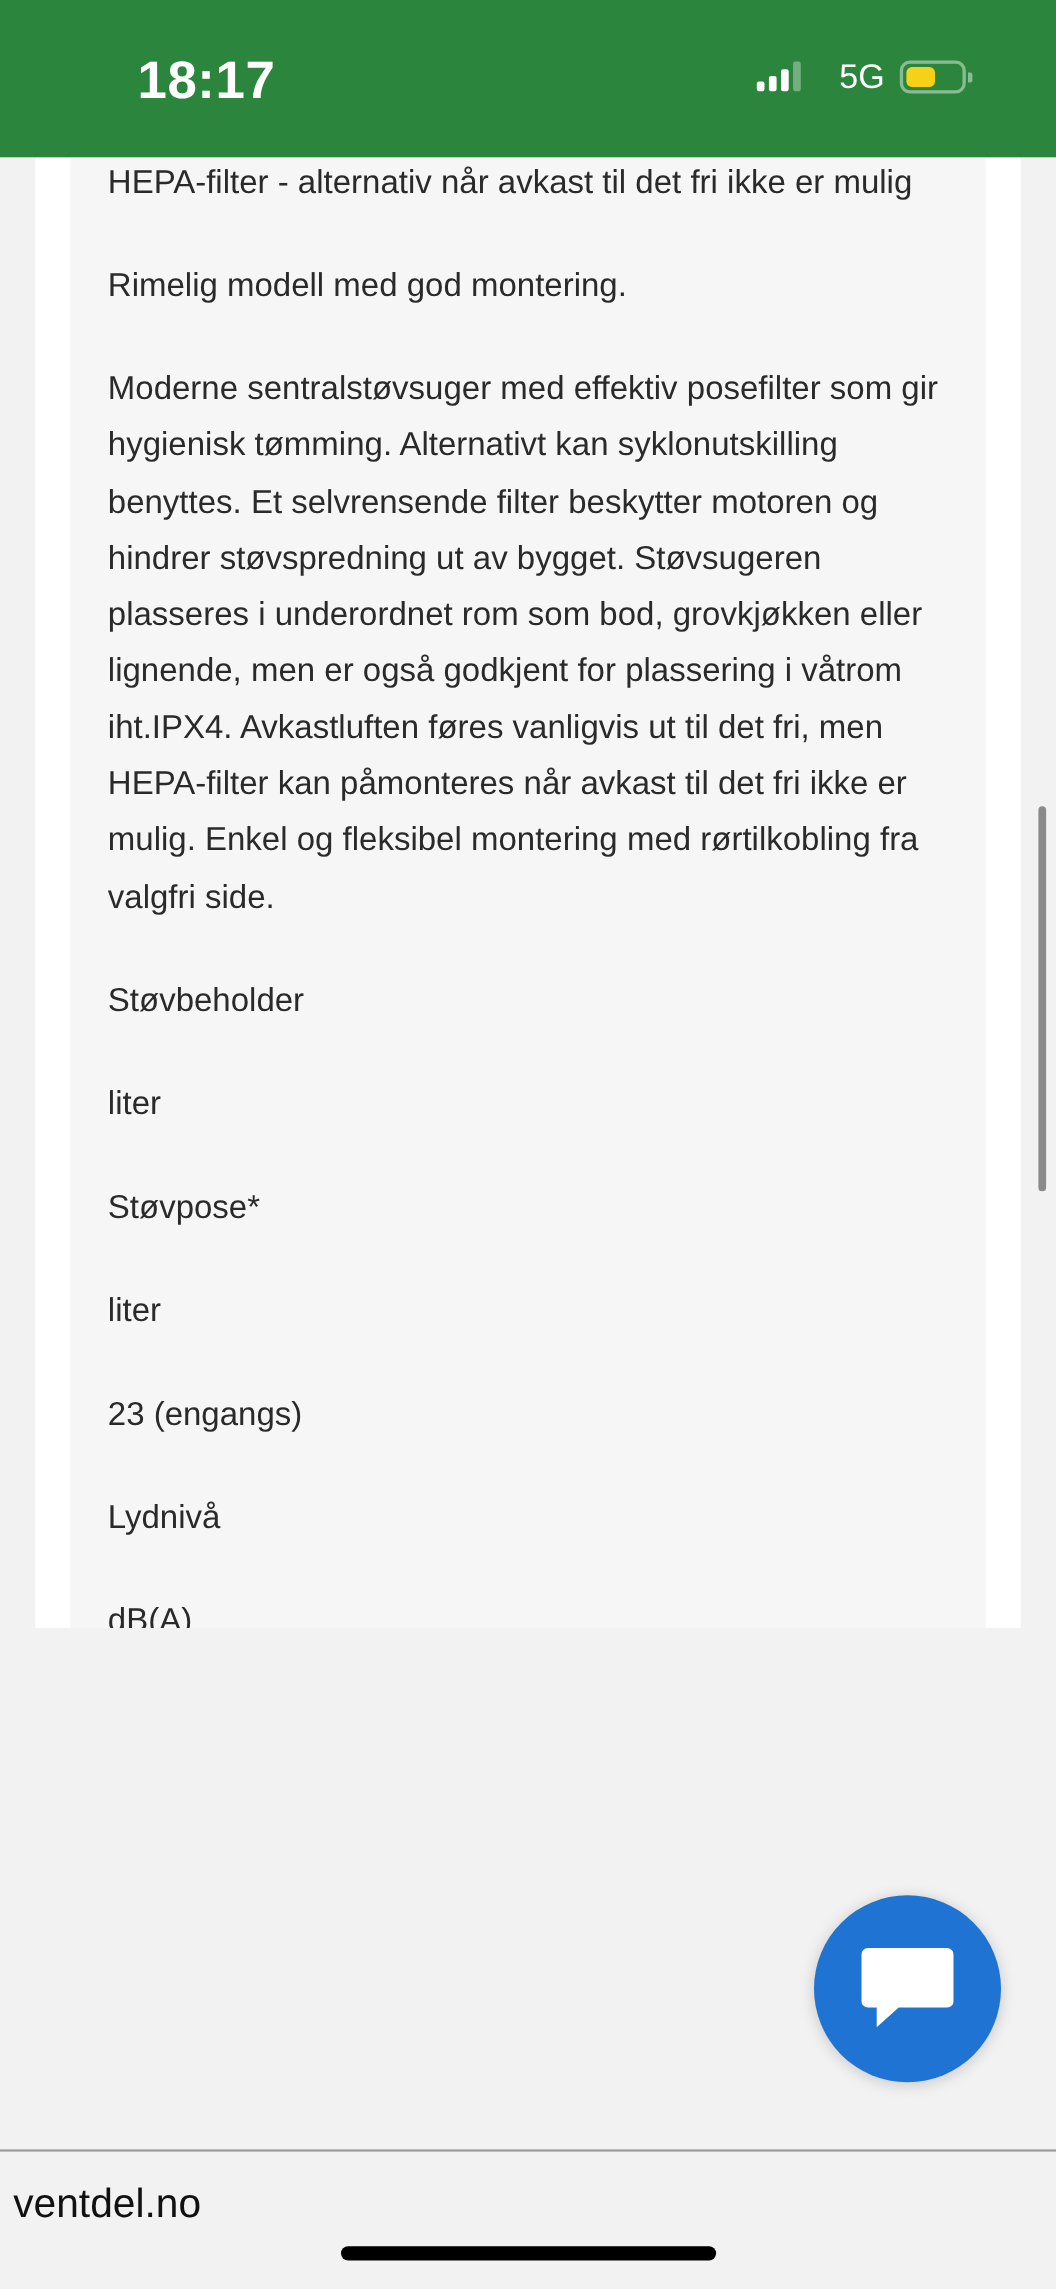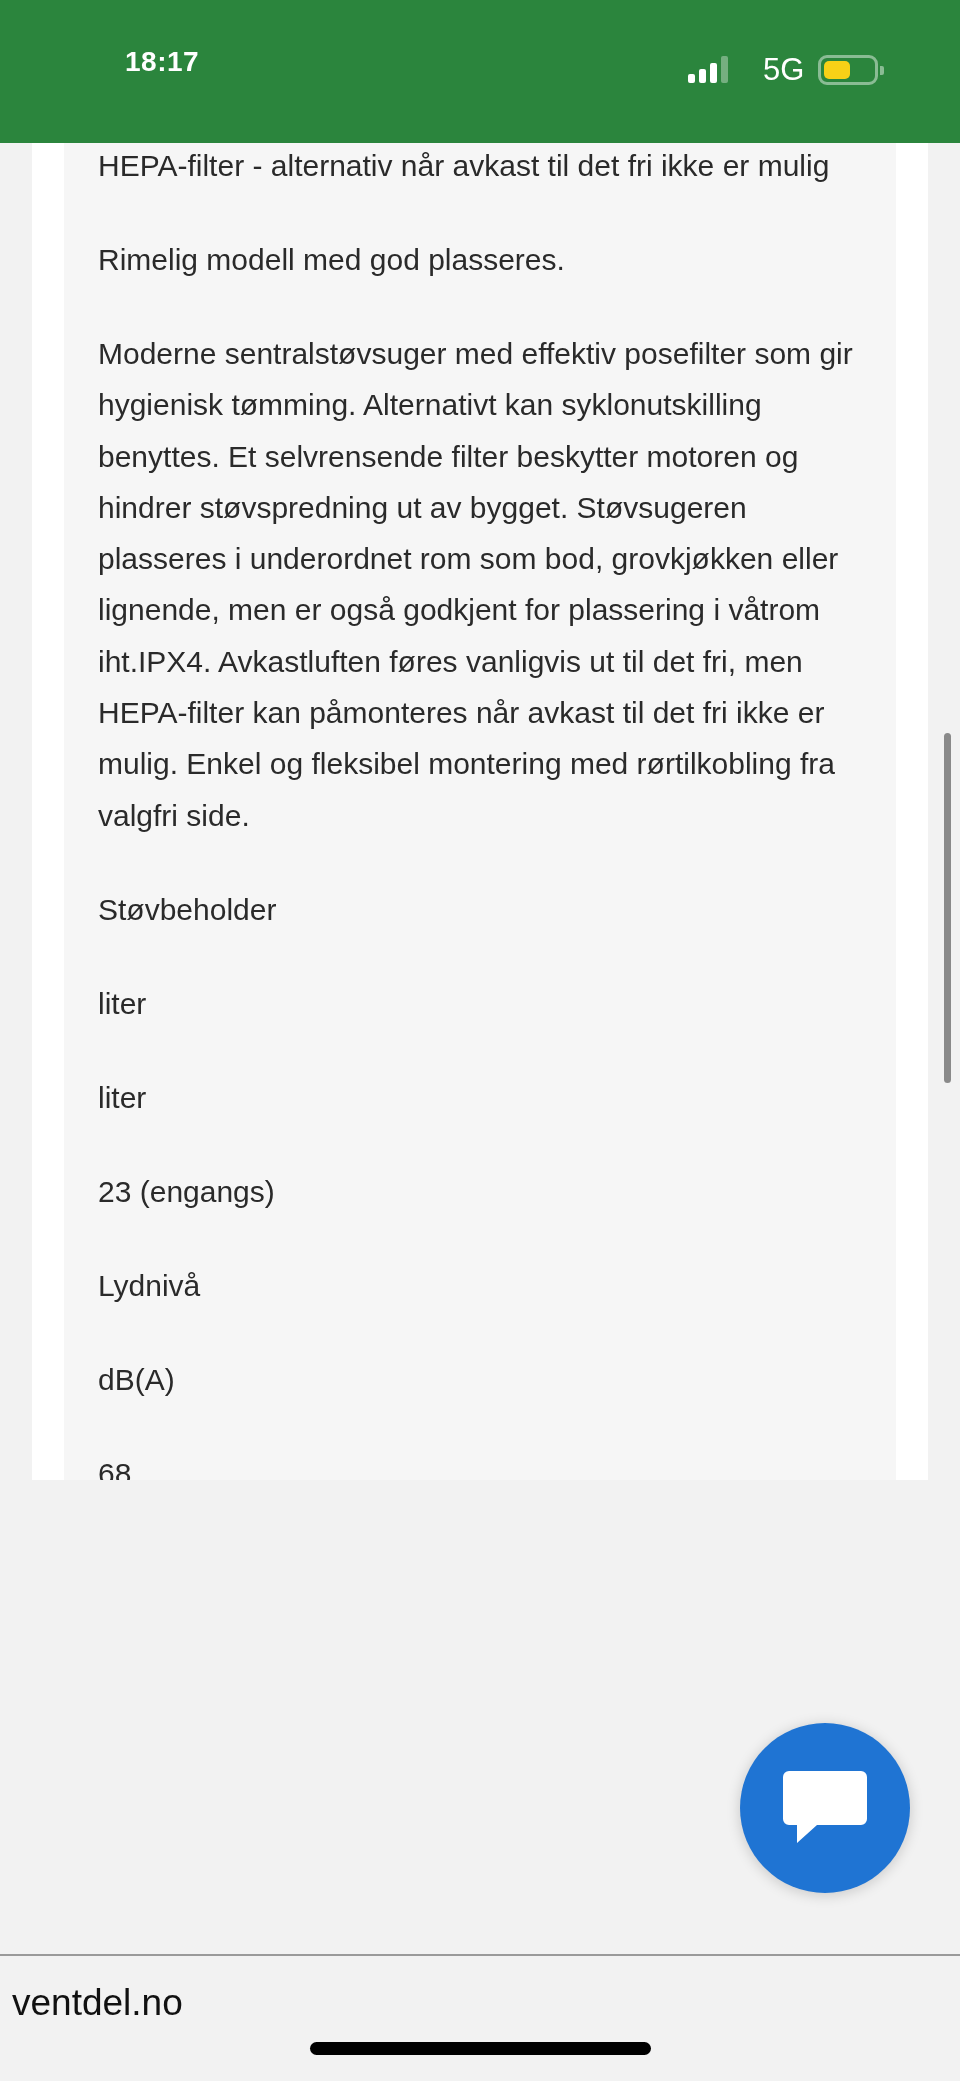--- a/index.html
+++ b/index.html
@@ -7,21 +7,21 @@
     width: 960px; height: 2081px; overflow: hidden;
     background: #f2f2f2;
     font-family: "Liberation Sans", "DejaVu Sans", sans-serif;
   }
   .status-bar {
     position: absolute; left: 0; top: 0; width: 960px; height: 143px;
     background: #2b853d; z-index: 10;
   }
   .status-time {
     position: absolute; left: 125px; top: 46px;
-    font-size: 28px; font-weight: 600; color: #ffffff; letter-spacing: 0.5px;
+    font-size: 48px; font-weight: 600; color: #ffffff; letter-spacing: 0.5px;
   }
   .status-right {
     position: absolute; left: 688px; top: 52px; height: 36px;
     display: flex; align-items: center;
   }
   .signal { display: flex; align-items: flex-end; gap: 4px; height: 26px; margin-right: 14px; }
   .signal span { width: 7px; background: #ffffff; border-radius: 2px; display: block; }
   .signal span.dim { background: rgba(255,255,255,0.35); }
   .network { font-size: 31px; color: #ffffff; margin-right: 14px; font-weight: 500; margin-left: 21px; }
   .battery {
@@ -96,26 +96,27 @@
       <div class="battery-tip"></div>
     </div>
   </div>
 </div>
 
 <div class="page">
   <div class="white-band"></div>
   <div class="card"></div>
   <div class="content">
     <p>HEPA-filter - alternativ når avkast til det fri ikke er mulig</p>
-    <p>Rimelig modell med god plasseres.</p>
+    <p>Rimelig modell med god montering.</p>
     <p>Moderne sentralstøvsuger med effektiv posefilter som gir hygienisk tømming. Alternativt kan syklonutskilling benyttes. Et selvrensende filter beskytter motoren og hindrer støvspredning ut av bygget. Støvsugeren plasseres i underordnet rom som bod, grovkjøkken eller lignende, men er også godkjent for plassering i våtrom iht.IPX4. Avkastluften føres vanligvis ut til det fri, men HEPA-filter kan påmonteres når avkast til det fri ikke er mulig. Enkel og fleksibel montering med rørtilkobling fra valgfri side.</p>
 
     <p>Støvbeholder</p>
     <p>liter</p>
 
+    <p>Støvpose*</p>
     <p>liter</p>
     <p>23 (engangs)</p>
 
     <p>Lydnivå</p>
     <p>dB(A)</p>
     <p>68</p>
 
     <p>mm</p>
   </div>
 </div>

